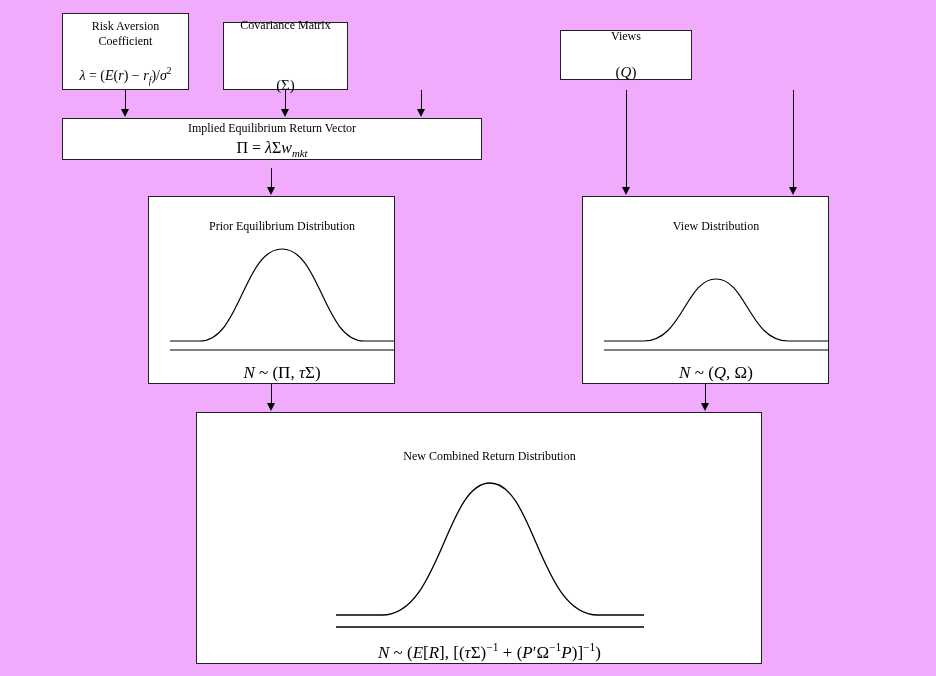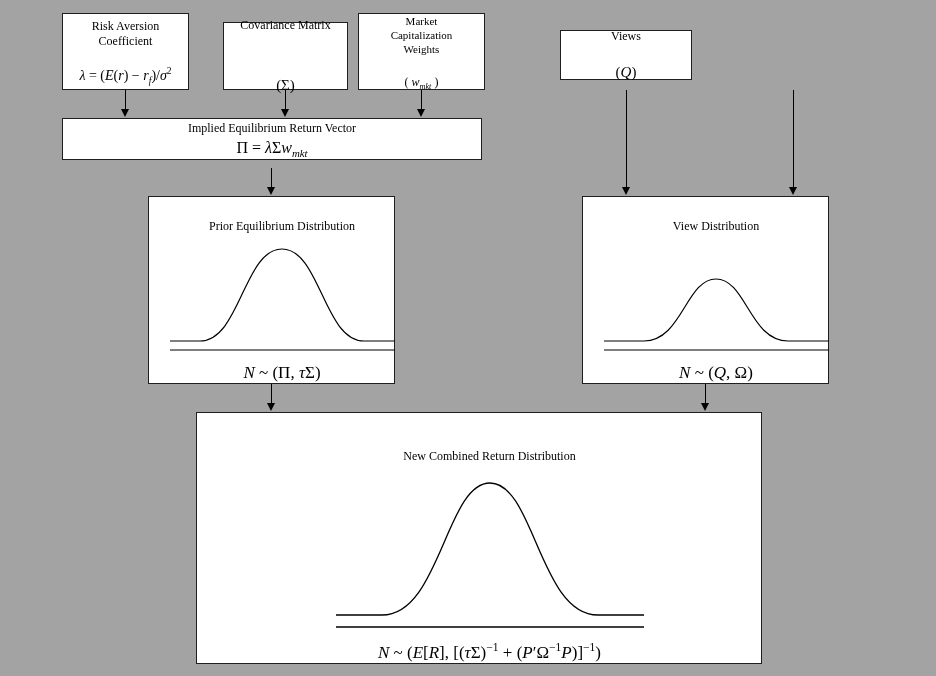--- a/index.html
+++ b/index.html
@@ -1,19 +1,19 @@
 <!DOCTYPE html>
 <html><head>
 <meta charset="utf-8">
 <style>
   html,body{margin:0;padding:0;background:#ffffff;}
   .canvas{
     position:relative;
     width:936px;height:676px;
-    background:#a3a3a3;
+    background:#f0abfc;
     color:#000;
     font-family:"Liberation Serif", serif;
     overflow:hidden;
   }
   .node{
     position:absolute;
     border:1px solid #1f1f1f;
     background:#ffffff;
     box-sizing:border-box;
     display:flex;flex-direction:column;
@@ -55,24 +55,20 @@
   <div class="node" style="left:62px;top:13px;width:127px;height:77px;">
     <div class="title">Risk Aversion Coefficient</div>
     <div class="formula" style="font-size:14px;"><i>λ</i> = (<i>E</i>(<i>r</i>) − <i>r<sub>f</sub></i>)/<i>σ</i><sup>2</sup></div>
   </div>
 
   <div class="node" style="left:223px;top:22px;width:125px;height:68px;gap:25px;">
     <div class="title">Covariance Matrix</div>
     <div class="formula">(Σ)</div>
   </div>
 
-  <div class="node" style="left:358px;top:13px;width:127px;height:77px;">
-    <div class="title title-sm">Market Capitalization Weights</div>
-    <div class="formula formula-sm">( <i>w<sub>mkt</sub></i> )</div>
-  </div>
 
   <div class="node" style="left:560px;top:30px;width:132px;height:50px;">
     <div class="title">Views</div>
     <div class="formula">(<i>Q</i>)</div>
   </div>
 
 
   <div class="node" style="left:62px;top:118px;width:420px;height:42px;">
     <div class="title">Implied Equilibrium Return Vector</div>
     <div class="formula" style="font-size:16px;margin-top:1px;text-align:right;">Π = <i>λ</i>Σ<i>w<sub>mkt</sub></i></div>

